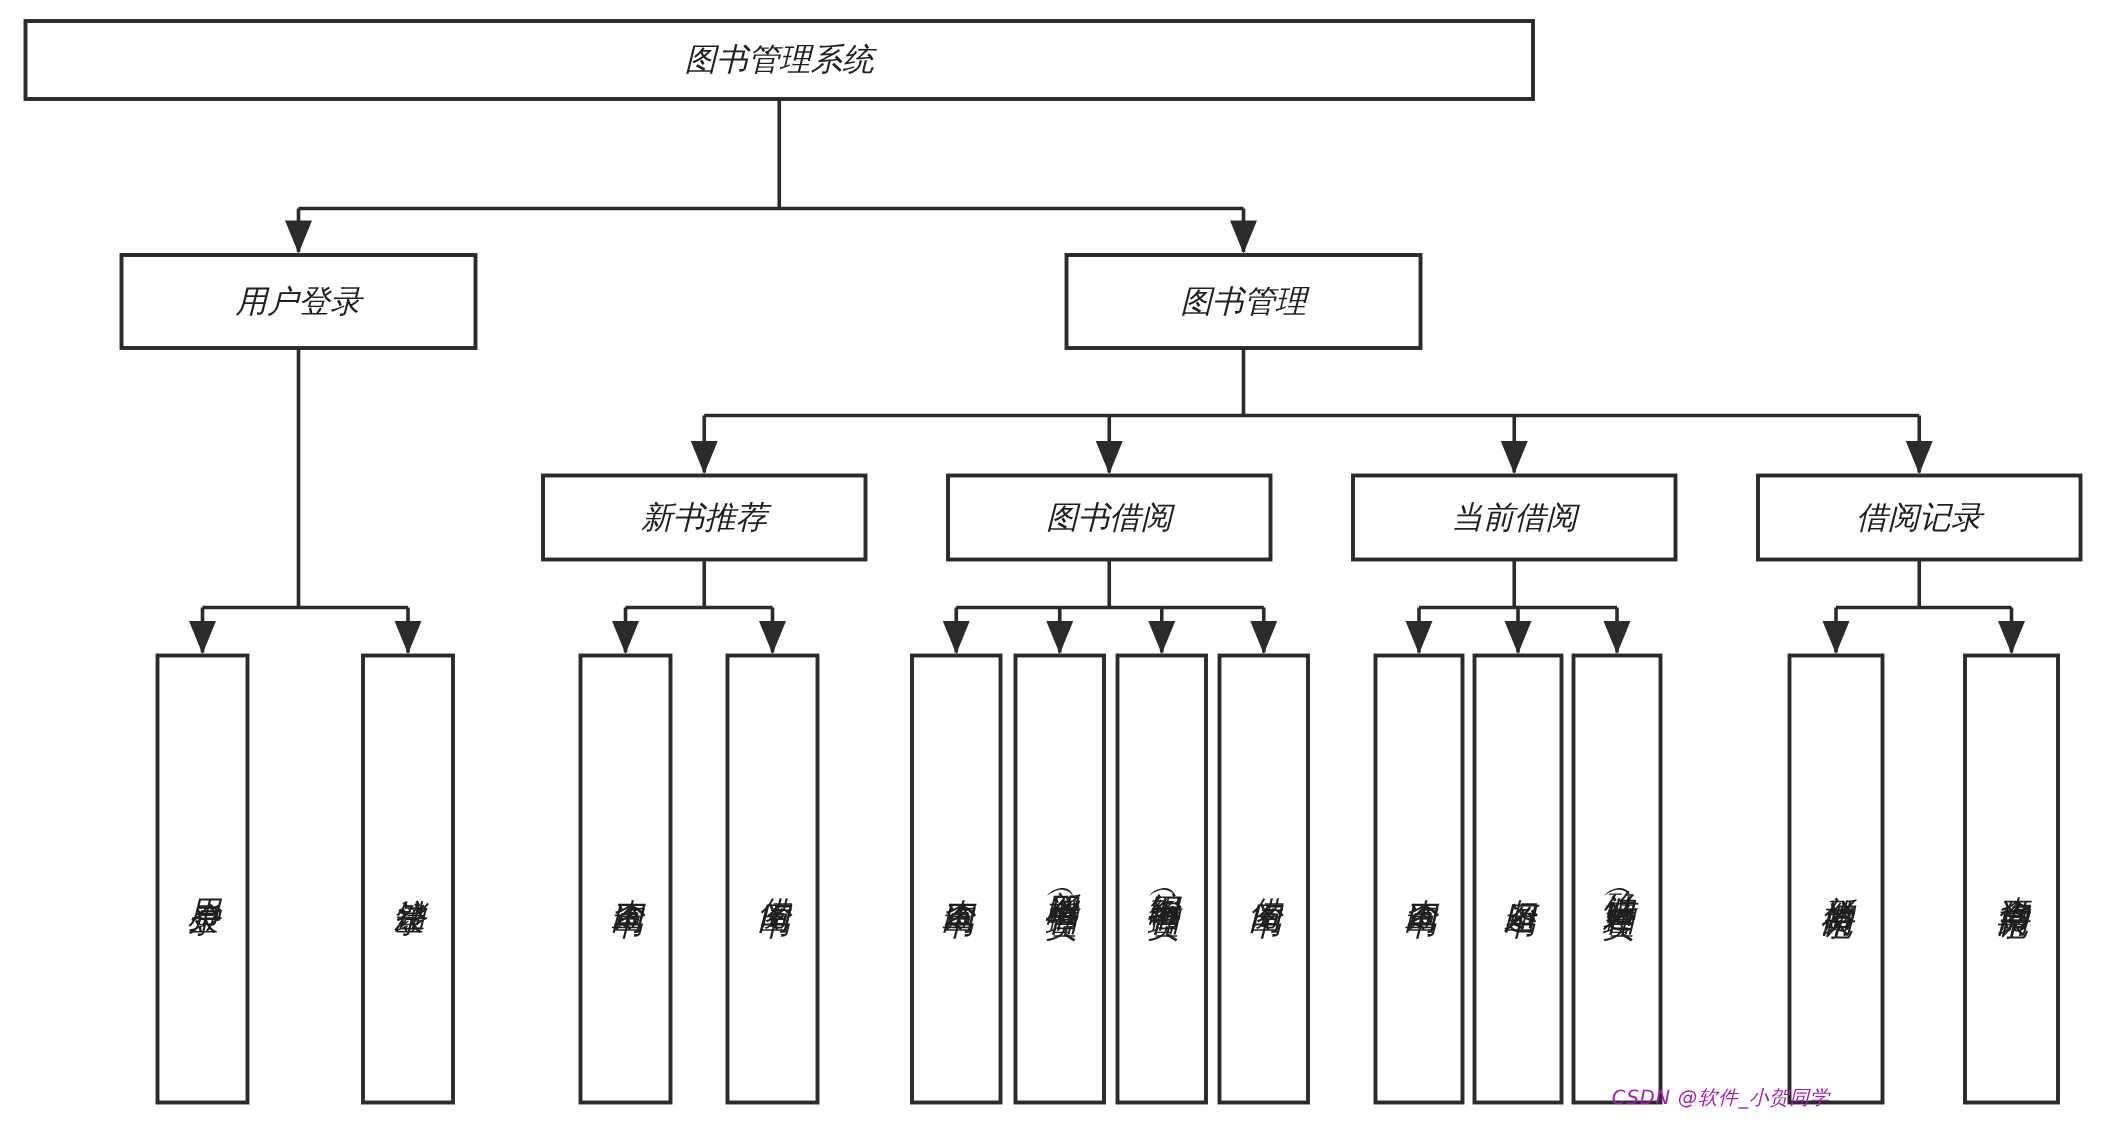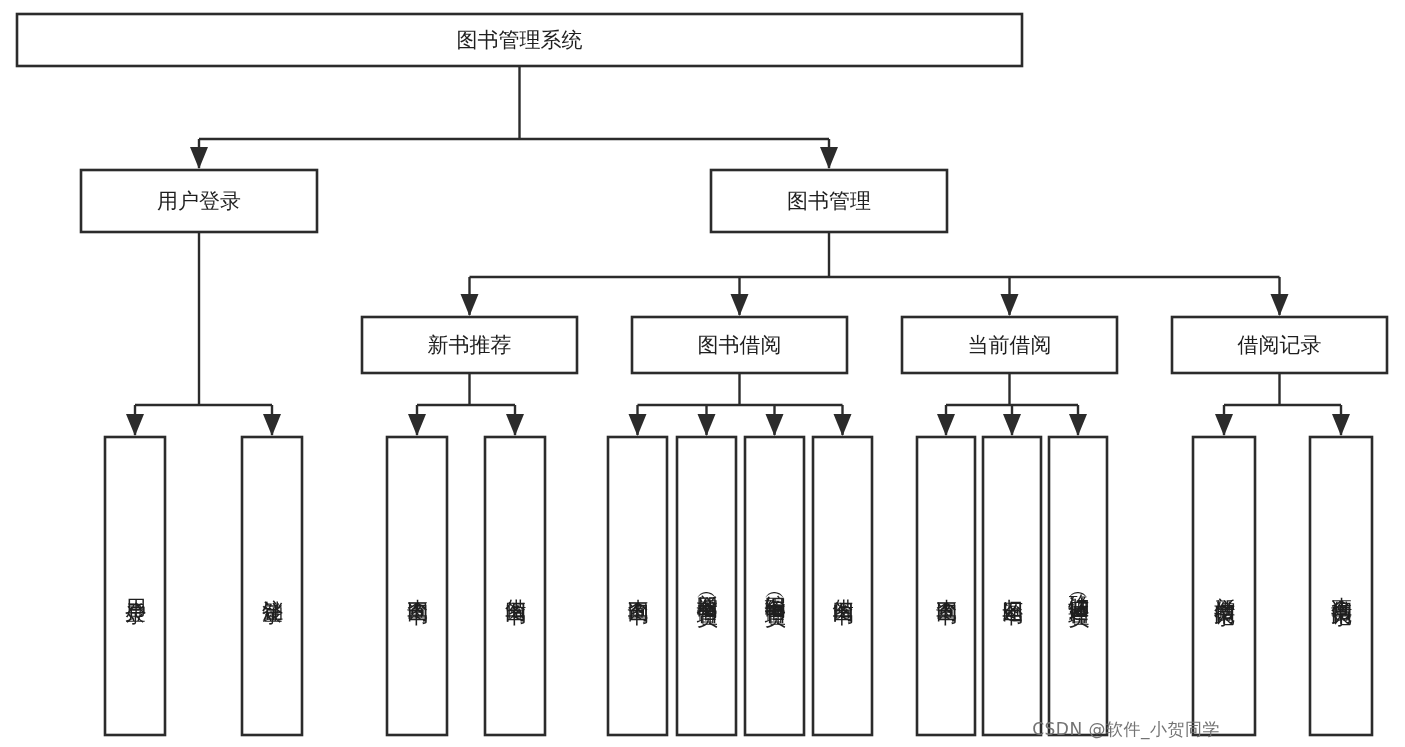--- a/index.html
+++ b/index.html
@@ -12,20 +12,21 @@
     width: 1405px;
     height: 747px;
     font-family: "DejaVu Sans", "Liberation Sans", sans-serif;
     overflow: hidden;
   }
   #diagram-root {
     position: relative;
     width: 1228px;
     height: 747px;
     background: #ffffff;
+    font-style: italic;
   }
   svg.diagram-canvas {
     position: absolute;
     left: 0;
     top: 0;
     width: 1405px;
     height: 747px;
     display: block;
   }
   .node-box {
@@ -66,22 +67,22 @@
     letter-spacing: 2px;
     color: #1f1f1f;
     white-space: nowrap;
     text-align: center;
   }
   .watermark {
     position: absolute;
     right: 8px;
     bottom: 6px;
     font-family: "DejaVu Sans", "Liberation Sans", sans-serif;
-    font-size: 17px;
-    color: #737373;
+    font-size: 13px;
+    color: #a21caf;
     letter-spacing: 0.5px;
     white-space: nowrap;
   }
 </style>
 </head>
 <body>
 
 <div id="diagram-root">
   <svg class="diagram-canvas" viewBox="0 0 1405 747">
     <g id="connector-layer">

